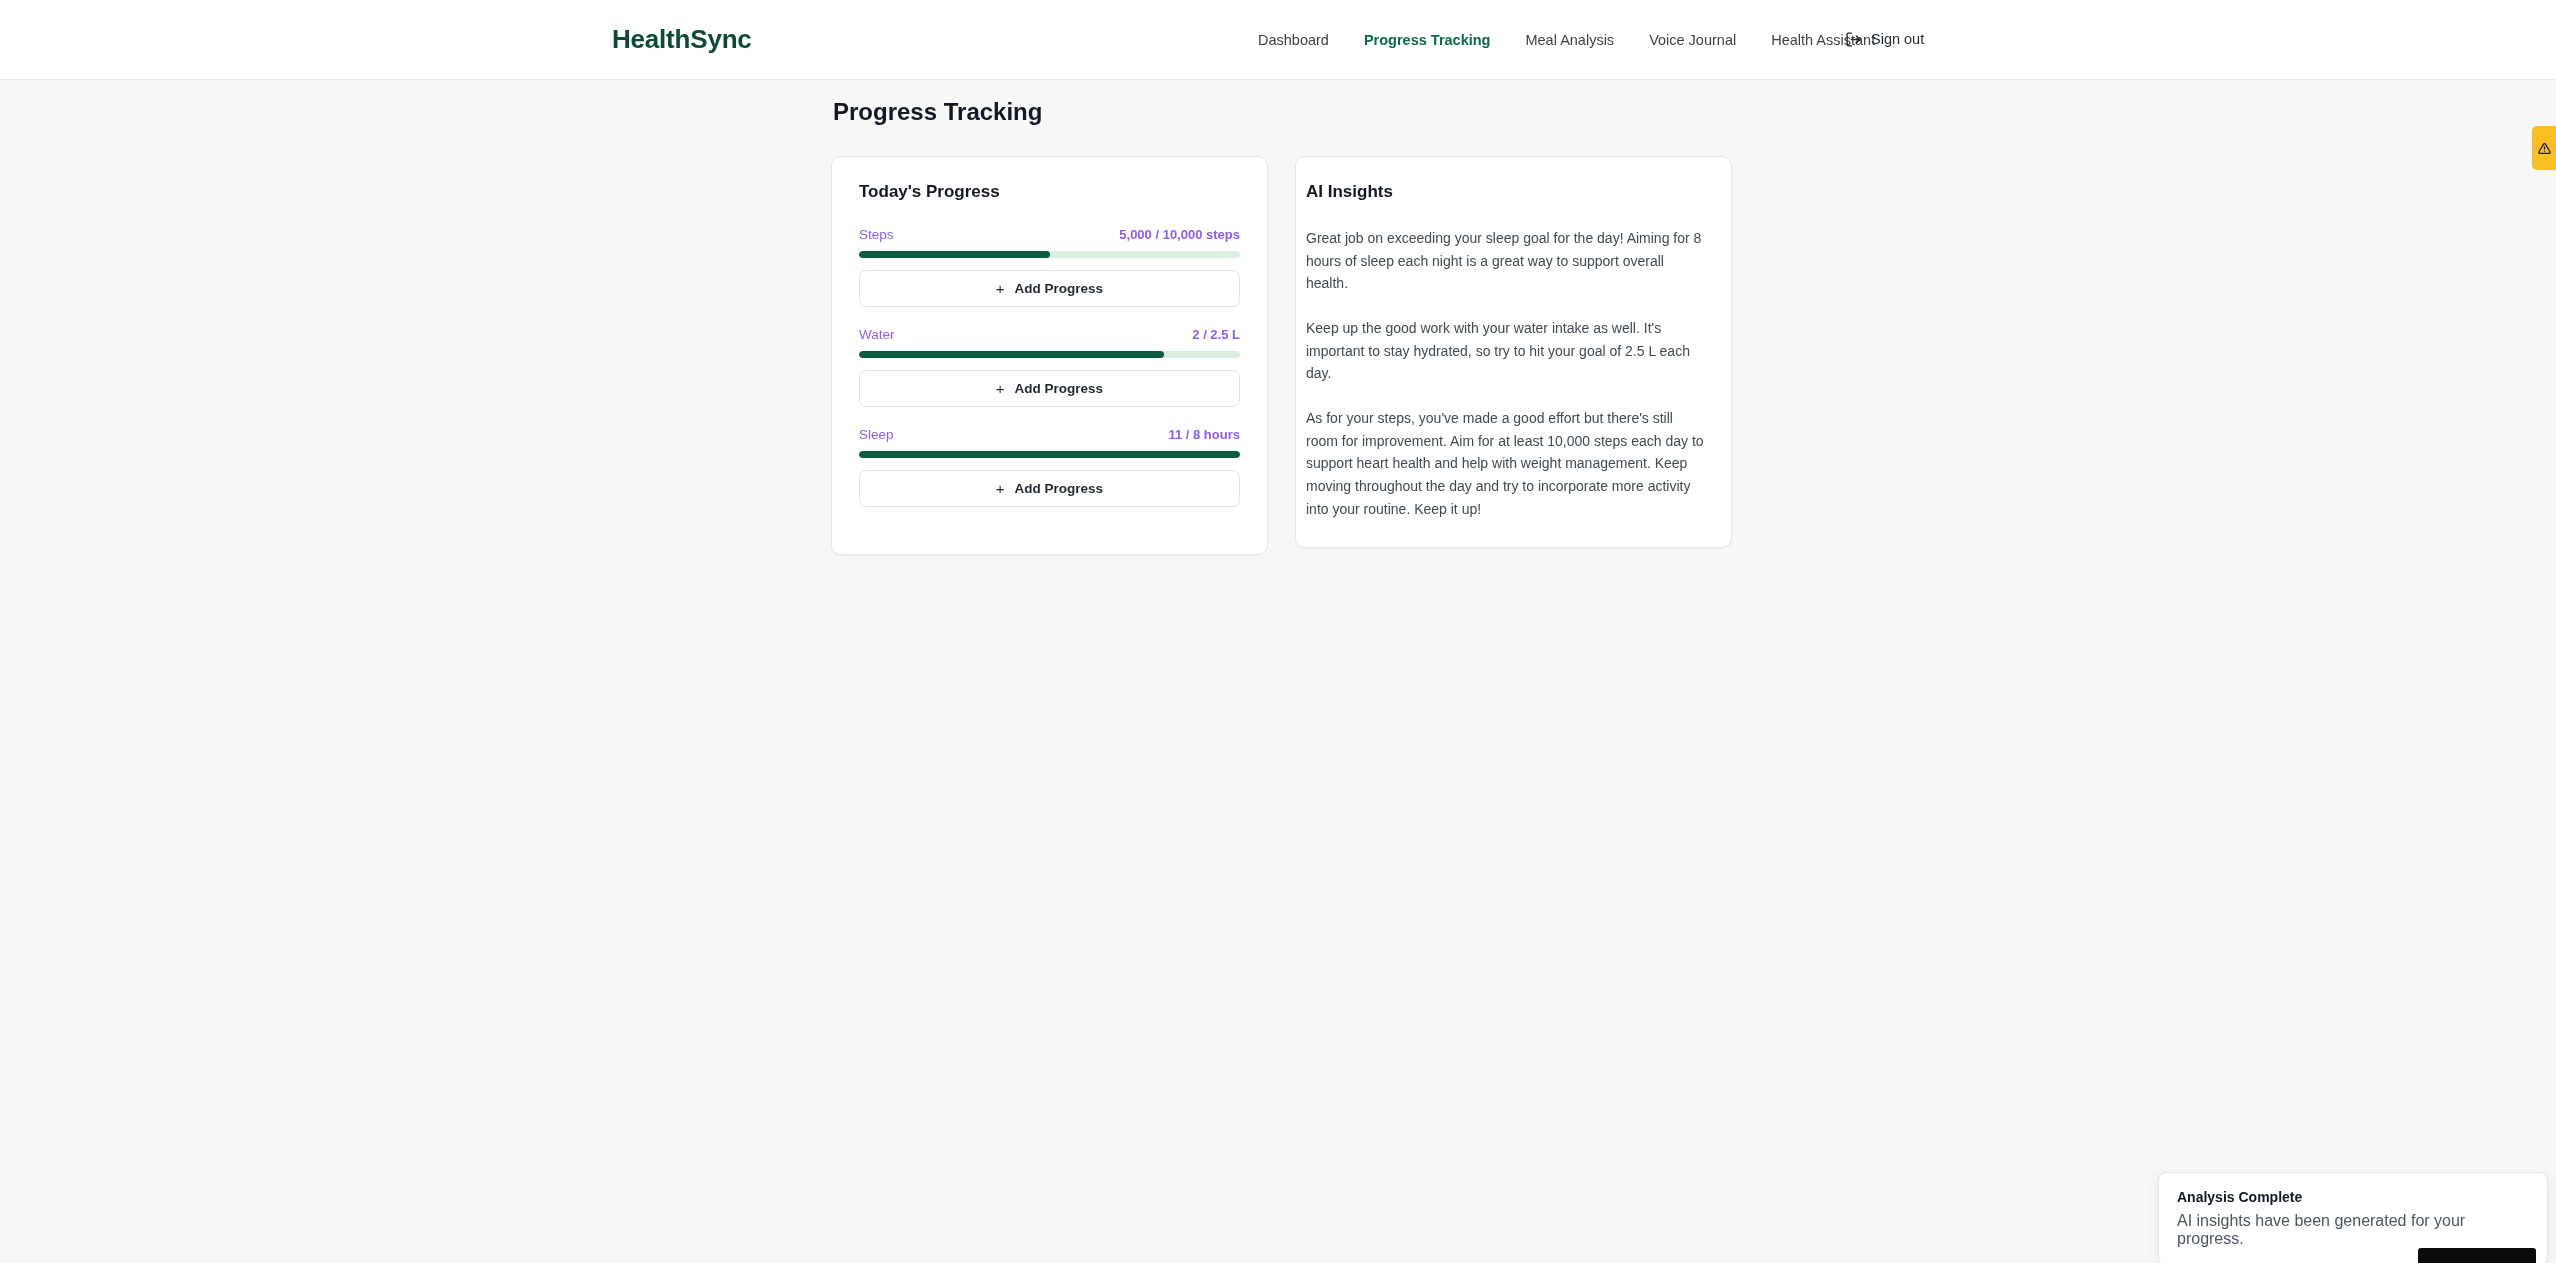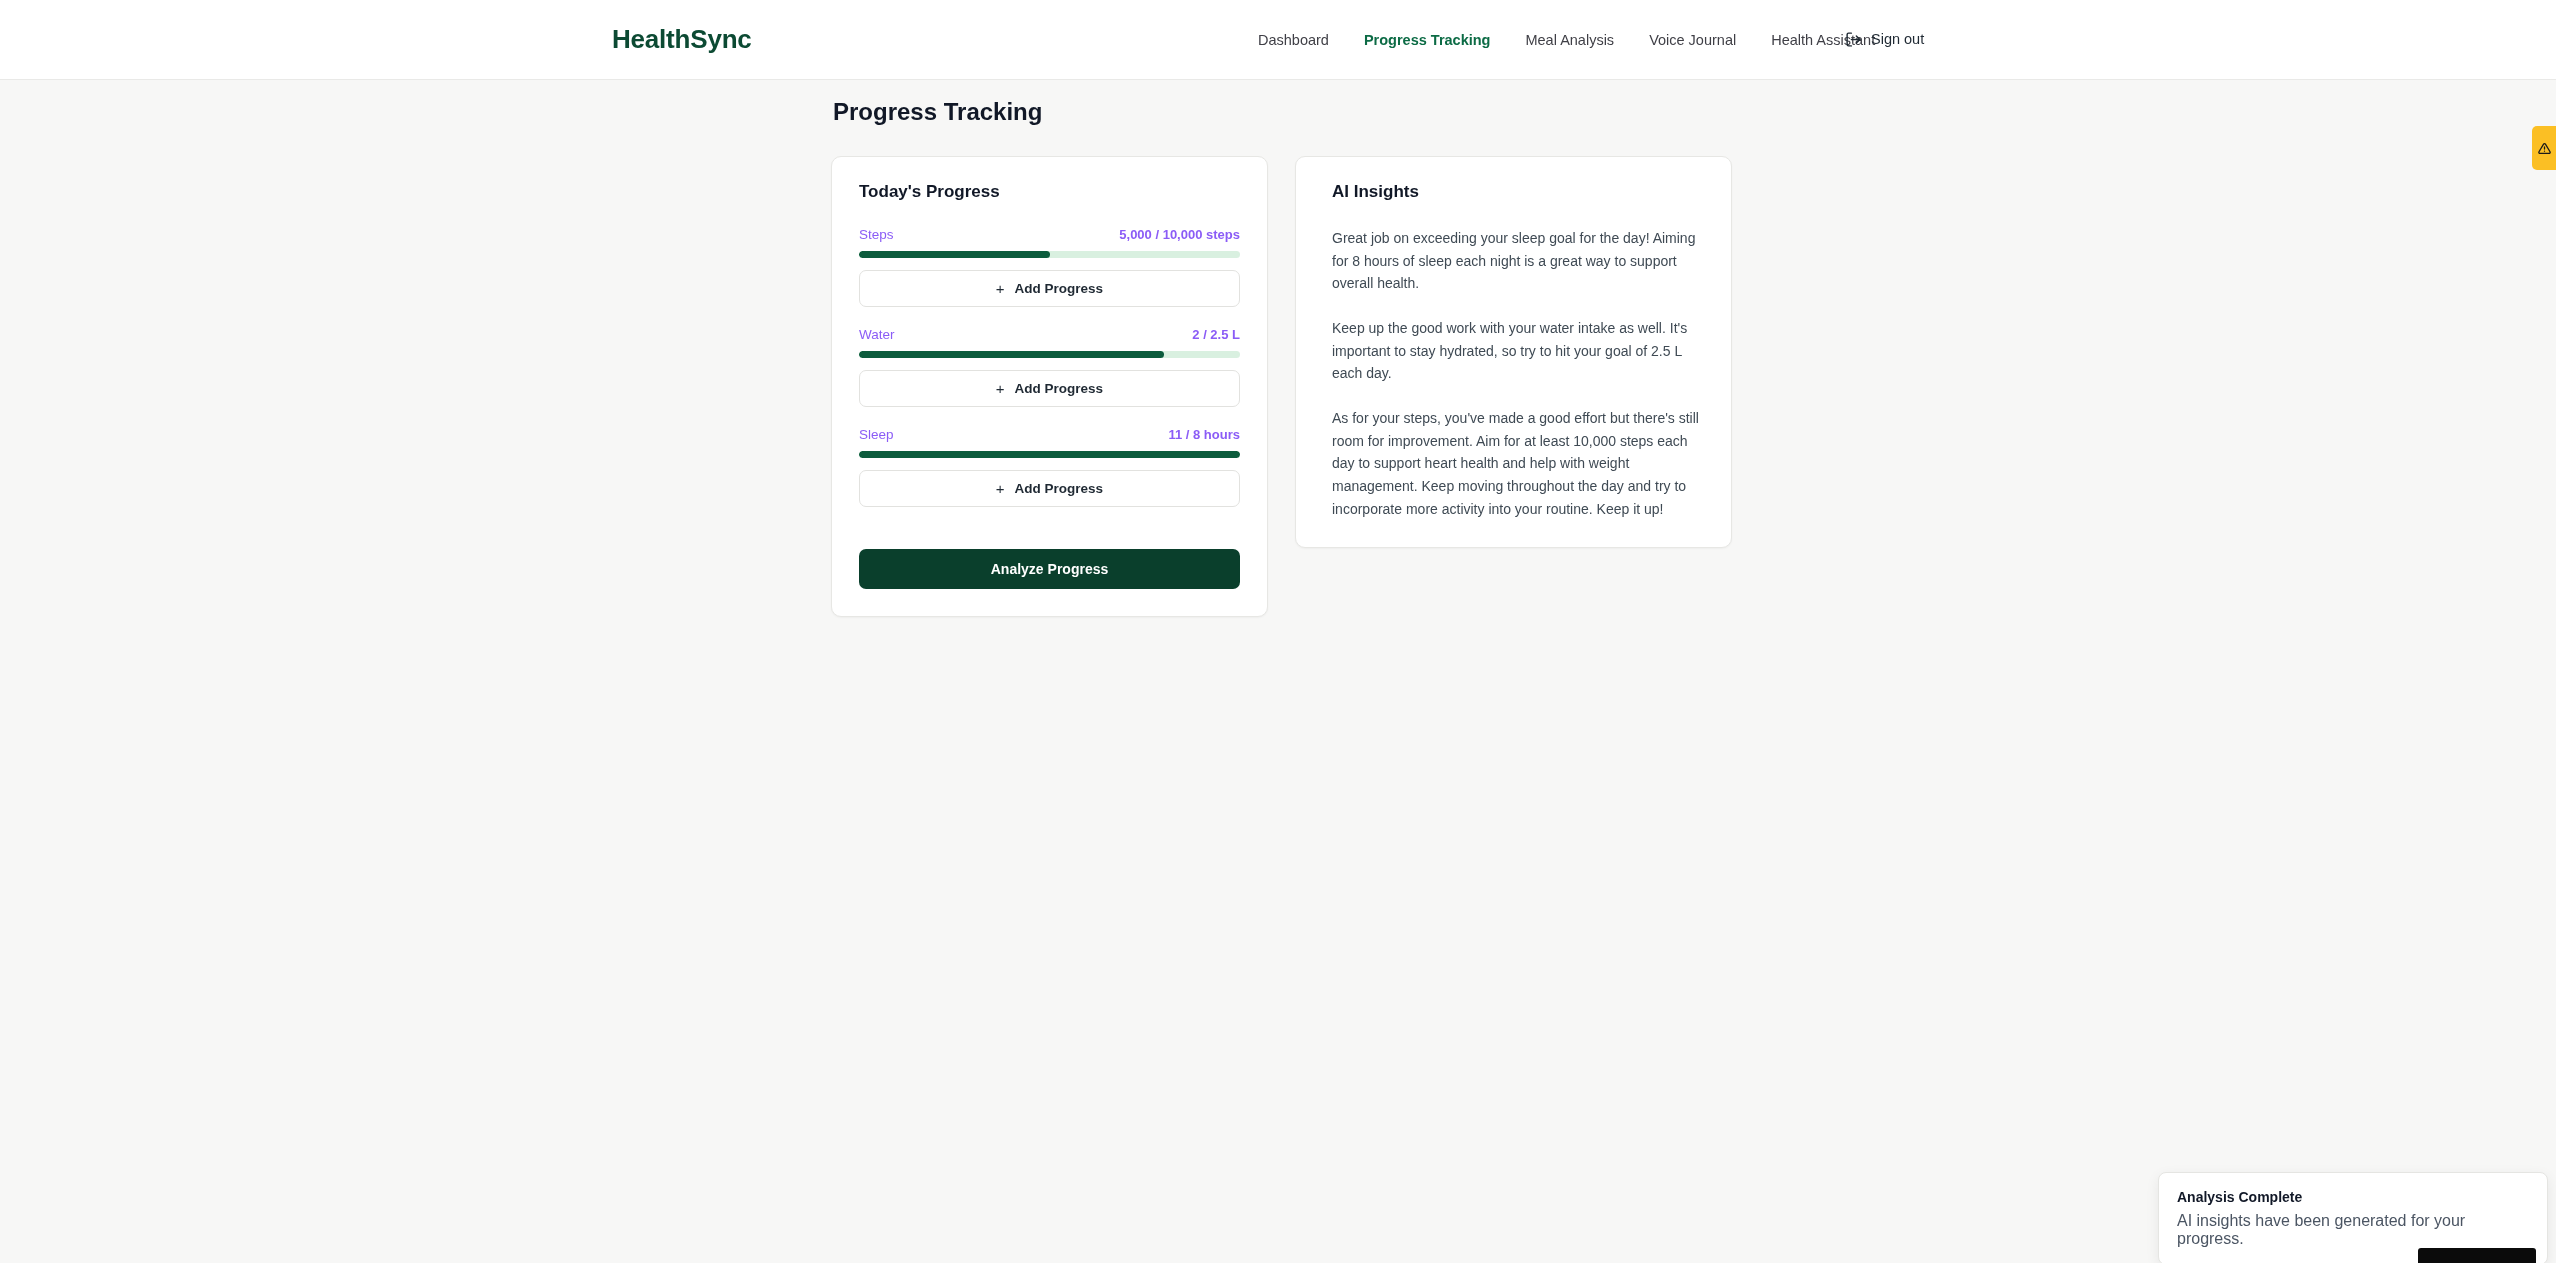--- a/index.html
+++ b/index.html
@@ -77,21 +77,21 @@
     align-items: flex-start;
   }
 
   .card {
     background: #ffffff;
     border: 1px solid #e7e7e4;
     border-radius: 10px;
     box-shadow: 0 1px 2px rgba(0,0,0,0.04);
   }
   .card-progress { width: 437px; padding: 25px 27px 27px 27px; }
-  .card-insights { width: 437px; padding: 25px 27px 27px 36px; }
+  .card-insights { width: 437px; padding: 25px 27px 27px 10px; }
 
   .card-title {
     font-size: 17px;
     font-weight: bold;
     color: #111827;
     margin-bottom: 25px;
   }
 
   .metric { margin-bottom: 20px; }
   .metric-row {
@@ -280,21 +280,20 @@
       </div>
       <div class="bar-track">
         <div class="bar-fill" style="width:100%"></div>
       </div>
       <button class="add-btn">
         <span class="plus">+</span>
         <span>Add Progress</span>
       </button>
     </div>
 
-    <button class="analyze-btn">Analyze Progress</button>
   </div>
 
   <div class="card card-insights">
     <div class="card-title">AI Insights</div>
     <p class="insight-p">Great job on exceeding your sleep goal for the day! Aiming for 8 hours of sleep each night is a great way to support overall health.</p>
     <p class="insight-p">Keep up the good work with your water intake as well. It's important to stay hydrated, so try to hit your goal of 2.5 L each day.</p>
     <p class="insight-p">As for your steps, you've made a good effort but there's still room for improvement. Aim for at least 10,000 steps each day to support heart health and help with weight management. Keep moving throughout the day and try to incorporate more activity into your routine. Keep it up!</p>
   </div>
 </div>
 

